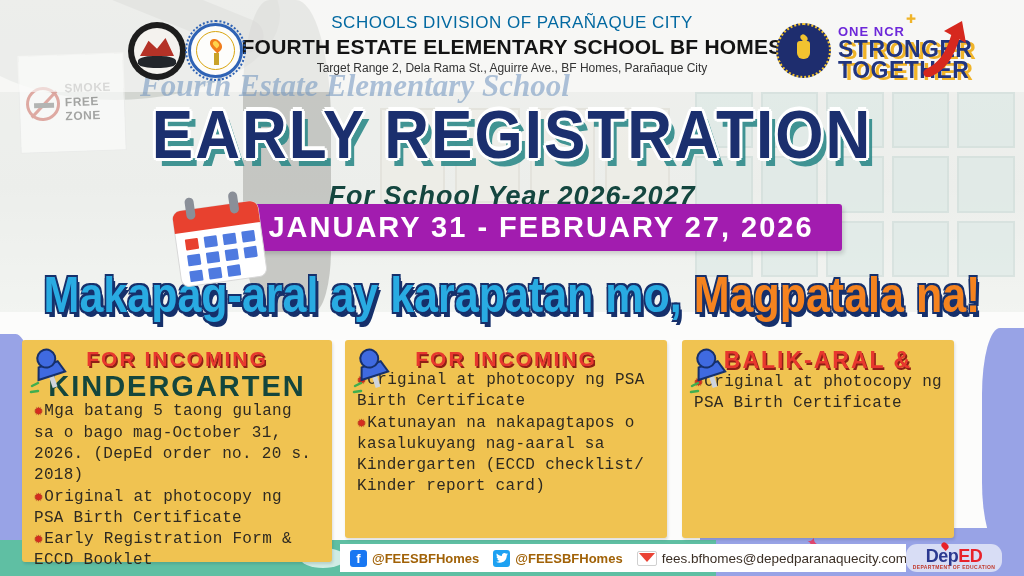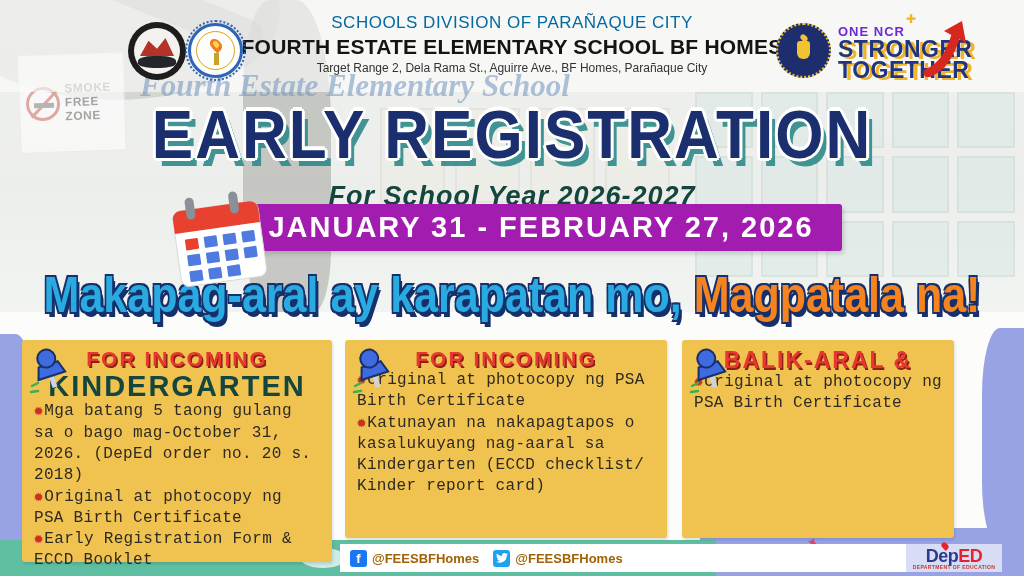--- a/index.html
+++ b/index.html
@@ -101,21 +101,21 @@
   .head-red .head-main { color:#e8372e; font-size:23px; text-shadow:1.5px 1.5px 0 #8f1f16; letter-spacing:2px; }
   .card3 .head-top { font-size:23px; }
   .card-body { font-size:16px; color:#2e2a22; line-height:1.33; letter-spacing:.3px;font-family:Liberation Mono, monospace; }
   .item { margin:0; }
   .bullet { color:#d62b1f; font-size:15px; margin-right:1px; text-shadow:0 0 1px #7a130c; }
 
   
   .footer-strip { position:absolute; left:340px; top:544px; width:566px; height:28px; background:#fff; z-index:5;
     display:flex; align-items:center; gap:14px; padding:0 10px; }
   .deped-plate { position:absolute; left:906px; top:544px; width:96px; height:28px; background:#d8ddf5; z-index:5;
-    display:flex; align-items:center; justify-content:center; }
+    display:flex; align-items:center; justify-content:center;border-radius:11px; }
   .soc { display:flex; align-items:center; gap:5px; }
   .soc-handle { font-size:13px; font-weight:700; color:#a16207; }
   .fb-icon { width:17px; height:17px; background:#1877f2; border-radius:3px; color:#fff; font-weight:800; font-size:13px;
     display:flex; align-items:center; justify-content:center; }
   .tw-icon { width:17px; height:17px; background:#1da1f2; border-radius:3px; display:flex; align-items:center; justify-content:center; }
   .mail-icon { width:20px; height:15px; background:#fff; border:1px solid #d0d0d0; border-radius:2px; position:relative; overflow:hidden; }
   .mail-icon::before { content:""; position:absolute; left:1px; top:1px; border-left:8px solid transparent; border-right:8px solid transparent; border-top:9px solid #ea4335; width:0; }
   .email-text { font-size:13.5px; color:#3b2f25; }
   .deped-logo { position:relative; line-height:1; text-align:center; }
   .deped-word { font-size:18px; font-weight:900; letter-spacing:-.5px; }
@@ -299,20 +299,24 @@
       <span class="soc-handle">@FEESBFHomes</span>
     </span>
     <span class="soc">
       <span class="tw-icon">
         <svg width="12" height="10" viewBox="0 0 24 20">
             <path fill="#fff" d="M24 2.4c-.9.4-1.8.7-2.8.8 1-.6 1.8-1.6 2.2-2.7-1 .6-2 1-3.1 1.2C19.4.7 18.1 0 16.7 0c-2.7 0-4.9 2.2-4.9 4.9 0 .4 0 .8.1 1.1C7.8 5.8 4.1 3.9 1.7.9 1.2 1.7 1 2.5 1 3.4c0 1.7.9 3.2 2.2 4.1-.8 0-1.6-.2-2.2-.6v.1c0 2.4 1.7 4.4 3.9 4.8-.4.1-.8.2-1.3.2-.3 0-.6 0-.9-.1.6 2 2.4 3.4 4.6 3.4-1.7 1.3-3.8 2.1-6.1 2.1H0c2.2 1.4 4.8 2.2 7.5 2.2 9.1 0 14-7.5 14-14v-.6c1-.7 1.8-1.6 2.5-2.6z"></path>
           </svg>
       </span>
       <span class="soc-handle">@FEESBFHomes</span>
     </span>
+    <span class="soc">
+      <span class="mail-icon"></span>
+      <span class="email-text">fees.bfhomes@depedparanaquecity.com</span>
+    </span>
   </div>
   <div class="deped-plate">
     <div class="deped-logo">
       <span class="deped-word">
         <span class="dep-blue">Dep</span><span class="dep-red">ED</span>
       </span>
       <span class="dep-flame"></span>
       <div class="deped-caption">DEPARTMENT OF EDUCATION</div>
     </div>
   </div>

